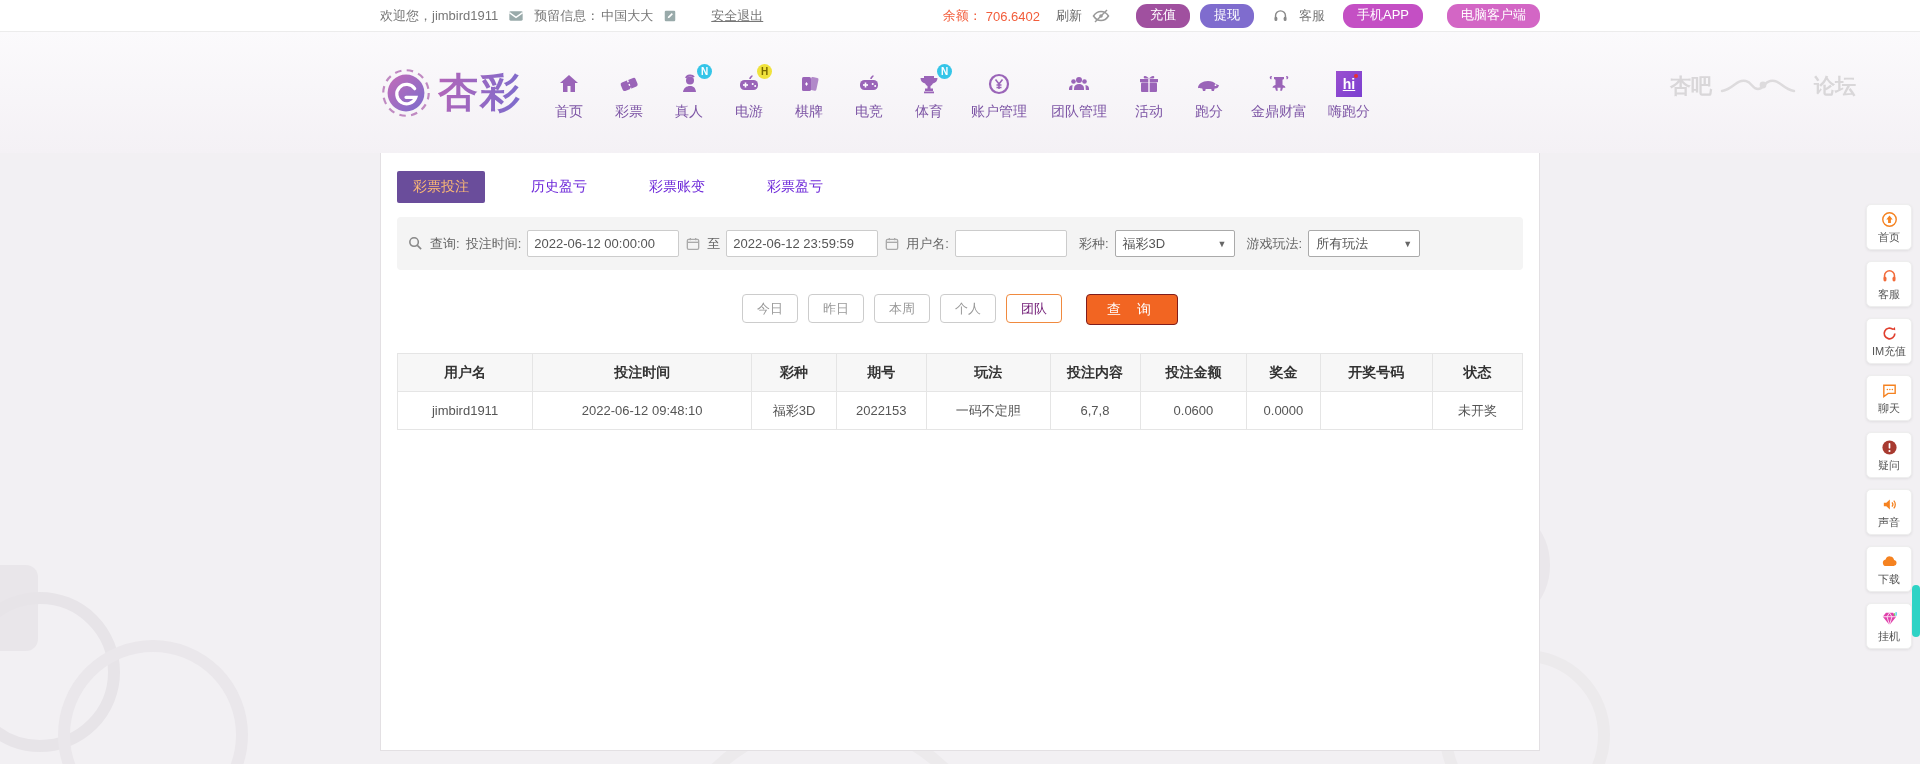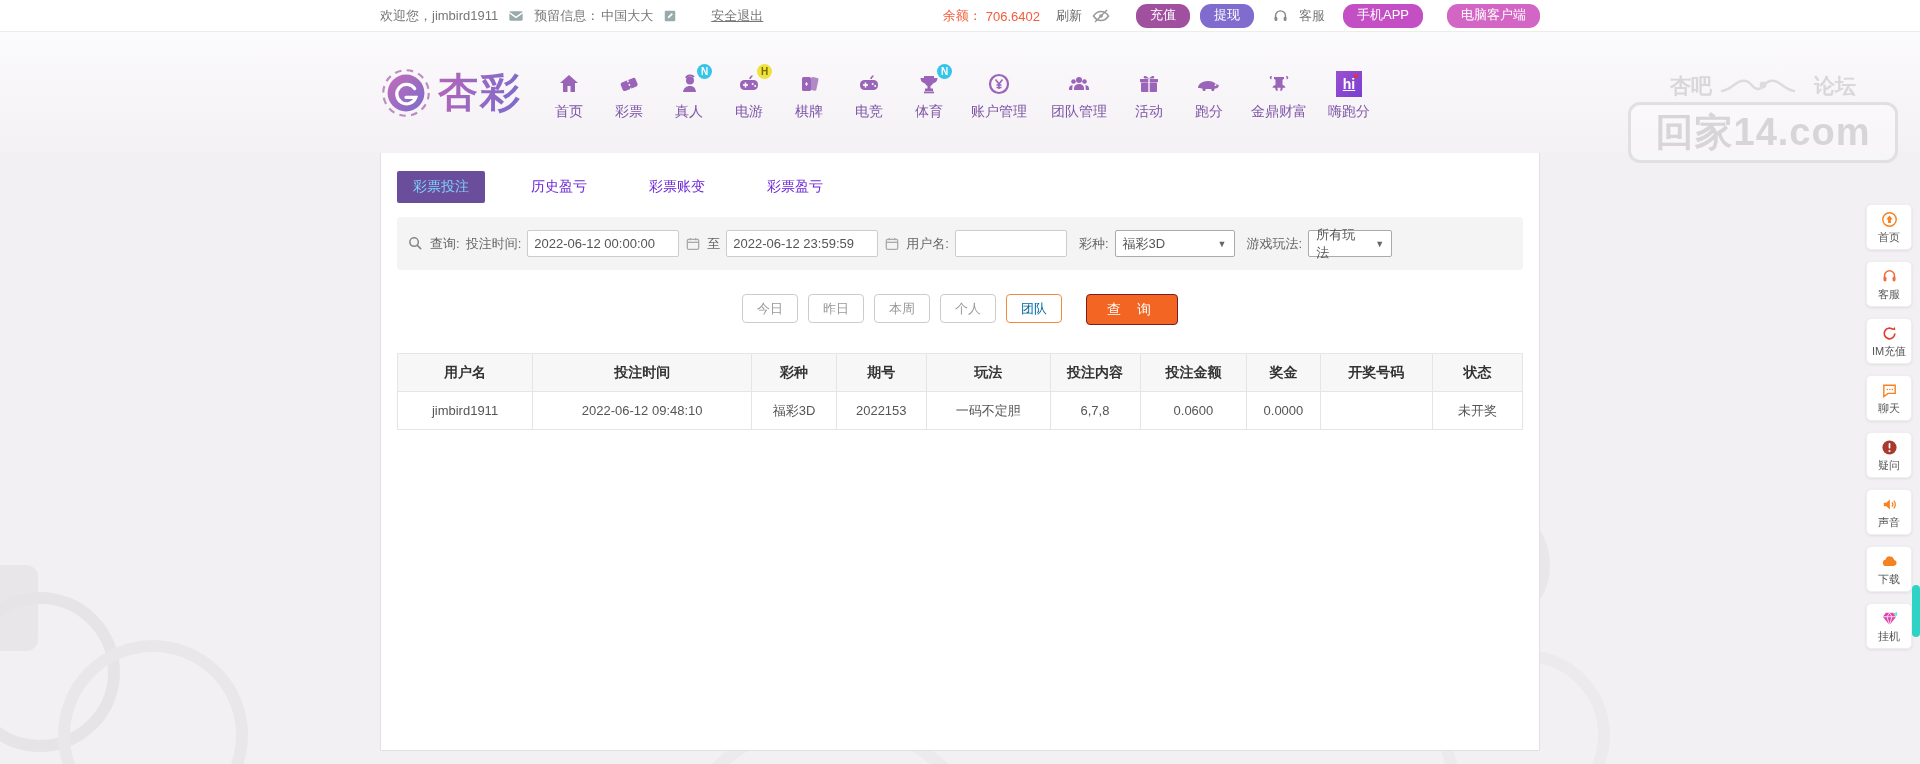--- a/index.html
+++ b/index.html
@@ -59,39 +59,39 @@
   .main-wrap { position:relative; z-index:2; }
   .panel { background:#fff; border:1px solid #e3e0e3; border-top:none; min-height:598px; }
   .tabs { display:flex; background:#f8f6f4; border-bottom:1px solid #e5e3e0; }
   .tab { padding:0 16px; height:46px; line-height:46px; font-size:14px; color:#555;
      border-right:1px solid #e8e6e3; cursor:pointer; border-top:4px solid transparent; }
   .tab.active { background:#fff; border-top:4px solid #5c4588; margin-bottom:-1px; height:47px; }
   .panel-body { padding:14px 16px 0; }
 
   .subtabs { display:flex; gap:30px; align-items:center; margin:4px 0 14px; }
   .subtab { font-size:14px; color:#6d28d9; padding:7px 16px; cursor:pointer; border-radius:2px; }
-  .subtab.active { background:#6a4d9b; color:#7dd3fc;font-family:Liberation Serif, serif; }
+  .subtab.active { background:#6a4d9b; color:#fdba74;font-family:Liberation Serif, serif; }
 
   .filterbar { background:#f4f4f4; border-radius:4px; padding:13px 10px; display:flex;
      align-items:center; gap:6px; font-size:13px; color:#666; flex-wrap:nowrap; }
   .filterbar label { white-space:nowrap; }
   .inp { height:27px; border:1px solid #ccc; border-radius:2px; background:#fff; padding:0 6px;
      font-size:13px; color:#555; font-family:inherit; }
   .inp-time { width:152px; }
   .inp-user { width:112px; }
   .sel { height:27px; border:1px solid #aaa; border-radius:2px; background:#fff; display:inline-flex;
      align-items:center; justify-content:space-between; padding:0 7px; font-size:13px; color:#555; cursor:pointer; }
   .sel .arrow { font-size:9px; color:#666; margin-left:8px; }
   .sel-lottery { width:120px; }
-  .sel-play { width:84px; }
+  .sel-play { width:112px; }
 
   .quickrow { display:flex; justify-content:center; gap:10px; margin:24px 0 28px; }
   .qbtn { height:29px; padding:0 14px; background:#fff; border:1px solid #ccc; border-radius:4px;
      color:#999; font-size:13px; cursor:pointer; font-family:inherit; }
-  .qbtn.sel-active { border-color:#f08a3f; color:#0369a1; }
+  .qbtn.sel-active { border-color:#f08a3f; color:#701a75; }
   .qbtn-search { background:#f26522; border:1px solid #7f1d1d; color:#fff; font-size:14px;
      padding:0 20px; letter-spacing:6px; border-radius:4px; height:31px; cursor:pointer; font-family:inherit; }
 
   table.report { width:100%; border-collapse:collapse; }
   .report th { background:#f7f7f7; border:1px solid #e5e5e5; height:38px; font-size:14px; color:#333; font-weight:bold; }
   .report td { border:1px solid #e5e5e5; height:38px; font-size:13px; color:#555; text-align:center; }
   .status-green { color:#2ca52c; }
 
   .footrow { display:flex; align-items:center; margin-top:14px; font-size:13px; color:#666; }
   .note { color:#f33b3b; font-size:12px; text-decoration:underline; }
@@ -325,21 +325,20 @@
 
   <div class="watermark">
     <div class="wm-row">
       <span>杏吧</span>
       <svg width="90" height="26" viewBox="0 0 90 26">
           <path d="M4 18c12-2 14-12 24-10 6 1 6 8 12 8s6-7 12-8c10-2 12 8 24 10" fill="none" stroke="#dddbdd" stroke-width="2.4" stroke-linecap="round"></path>
           <circle cx="45" cy="12" r="3.4" fill="#dddbdd"></circle>
         </svg>
       <span>论坛</span>
     </div>
-    <div class="wm-box">回家14.com</div>
   </div>
 </div>
 
 <div class="main-wrap">
   <div class="container">
     <div class="panel">
 
 
       <div class="panel-body">
         <div class="subtabs">

